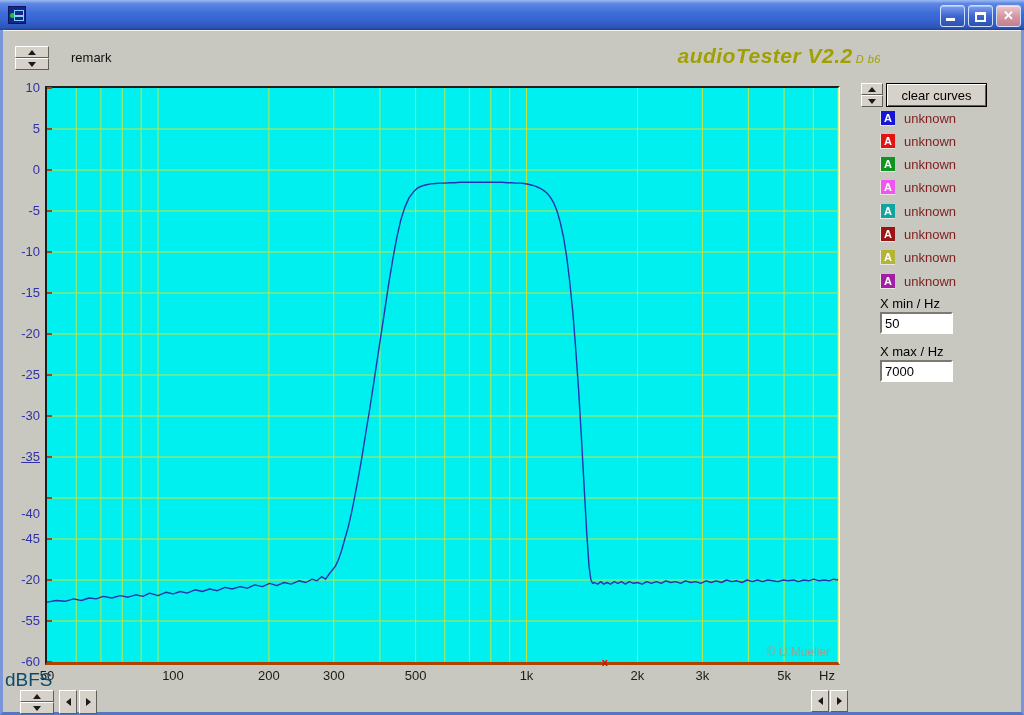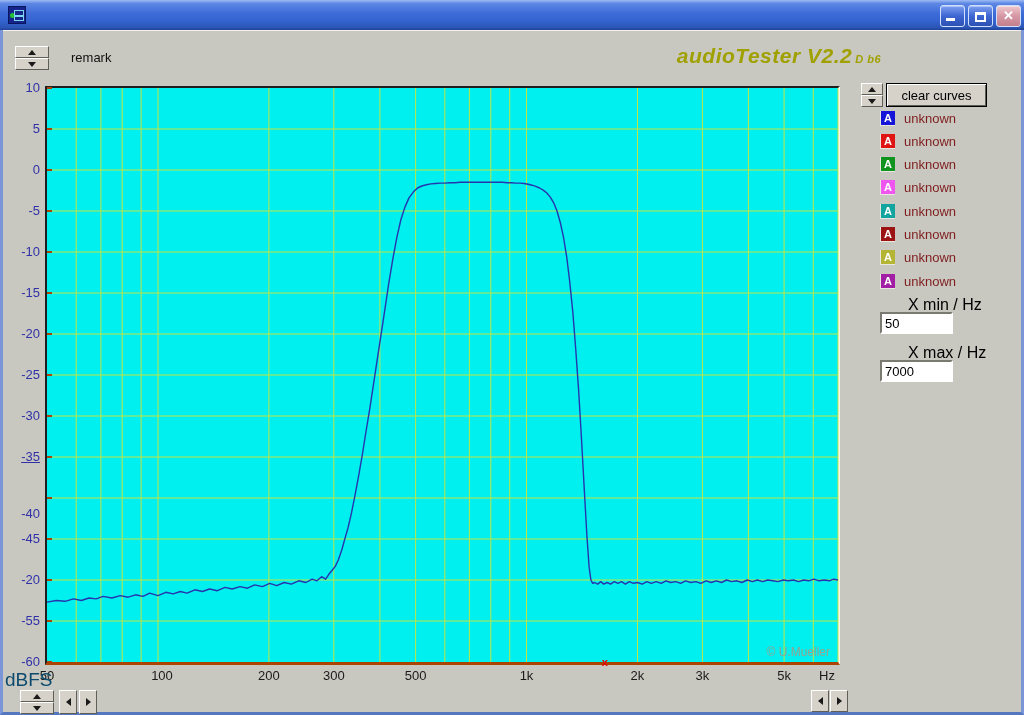--- a/index.html
+++ b/index.html
@@ -19,21 +19,21 @@
   .winbtn.rose { background:linear-gradient(#efc6cd 0%, #d698a4 50%, #c27f8e 100%); box-shadow:inset 0 1px 0 #f6dee2; }
   .glyph-min { position:absolute; left:5px; bottom:5px; width:9px; height:3px; background:#fff; }
   .glyph-max { position:absolute; left:6px; top:6px; width:11px; height:10px; border:2px solid #fff; border-top-width:3px; }
   .glyph-close { font-size:13px; font-weight:bold; line-height:20px; }
   
   #client { position:absolute; left:0; right:0; top:30px; bottom:0; background:#c8c8c0; border-top:1px solid #f4f2ea; }
   
   #remark { position:absolute; left:68px; top:19px; font-size:13px; color:#111; }
   #logo { position:absolute; left:500px; top:13px; width:378px; text-align:right; color:#a0a000;
     font-style:italic; font-weight:bold; font-size:21px; letter-spacing:0.5px; }
-  #logo .sfx { font-size:11px; font-weight:bold; margin-left:3px;margin-top:28px; }
+  #logo .sfx { font-size:11px; font-weight:normal; margin-left:3px;margin-top:28px; }
   
   .btn3d { background:#d6d2ca; border-top:1px solid #ffffff; border-left:1px solid #ffffff;
     border-right:1px solid #5f5f58; border-bottom:1px solid #5f5f58; cursor:pointer; position:relative; }
   .spin { position:absolute; display:flex; flex-direction:column; }
   .spin .btn3d { flex:1; display:flex; align-items:center; justify-content:center; }
   .tri-up   { width:0; height:0; border-left:4px solid transparent; border-right:4px solid transparent; border-bottom:5px solid #1a1a1a; }
   .tri-down { width:0; height:0; border-left:4px solid transparent; border-right:4px solid transparent; border-top:5px solid #1a1a1a; }
   .tri-left { width:0; height:0; border-top:4px solid transparent; border-bottom:4px solid transparent; border-right:5px solid #1a1a1a; }
   .tri-right{ width:0; height:0; border-top:4px solid transparent; border-bottom:4px solid transparent; border-left:5px solid #1a1a1a; }
   .arrowbtn { position:absolute; width:18px; height:24px; display:flex; align-items:center; justify-content:center; }
@@ -46,21 +46,21 @@
   .xtick { position:absolute; width:44px; text-align:center; font-size:13px; color:#1a1a1a; top:637px; }
   #ylab  { position:absolute; left:2px; top:638px; font-size:19px; color:#0c4a6e; }
   
   #clearcurves { position:absolute; left:883px; top:52px; width:101px; height:24px; font-size:13px; color:#000;
     background:#d6d2ca; border:1px solid #000; box-shadow:inset 1px 1px 0 #fff, inset -1px -1px 0 #5f5f58; cursor:pointer;
     font-family:"Liberation Sans", sans-serif; }
   .legend-row { position:absolute; left:877px; height:20px; display:flex; align-items:center; }
   .legend-ico { width:15px; height:15px; color:#fff; font-size:11px; font-weight:bold; text-align:center; line-height:15px;
     border-left:1px solid #e8e8e0; border-bottom:1px solid #e8e8e0; cursor:pointer; }
   .legend-txt { margin-left:9px; font-size:13px; color:#7f1d1d; }
-  .fieldlab { position:absolute; left:877px; font-size:16px; color:#000;margin-left:28px; }
+  .fieldlab { position:absolute; left:877px; font-size:13px; color:#000; }
   .field { position:absolute; left:877px; width:73px; height:22px; background:#fff; font-size:13px; padding:1px 3px;
     border-top:2px solid #7a7a72; border-left:2px solid #7a7a72; border-bottom:2px solid #ffffff; border-right:2px solid #ffffff;
     font-family:"Liberation Sans", sans-serif; }
 </style>
 </head>
 <body>
 
 <div id="win">
   <div id="titlebar">
     <div id="appicon">
@@ -159,21 +159,21 @@
         <div class="ytick" style="top: 377px;">-30</div>
         <div class="ytick" style="top: 418px; text-decoration: underline;">-35</div>
         <div class="ytick" style="top: 459px; margin-top: 16px;">-40</div>
         <div class="ytick" style="top: 500px;">-45</div>
         <div class="ytick" style="top: 541px;">-20</div>
         <div class="ytick" style="top: 582px;">-55</div>
         <div class="ytick" style="top: 623px;">-60</div>
       </div>
     <div id="xticks">
         <div class="xtick" style="left: 22px;">50</div>
-        <div class="xtick" style="left: 137px;">100</div>
+        <div class="xtick" style="left: 148px;">100</div>
         <div class="xtick" style="left: 243.902px;">200</div>
         <div class="xtick" style="left: 308.804px;">300</div>
         <div class="xtick" style="left: 390.571px;">500</div>
         <div class="xtick" style="left: 501.522px;">1k</div>
         <div class="xtick" style="left: 612.472px;">2k</div>
         <div class="xtick" style="left: 677.375px;">3k</div>
         <div class="xtick" style="left: 759.141px;">5k</div>
         <div class="xtick" style="left: 802px;">Hz</div>
       </div>
     <span id="ylab">dBFS</span>

